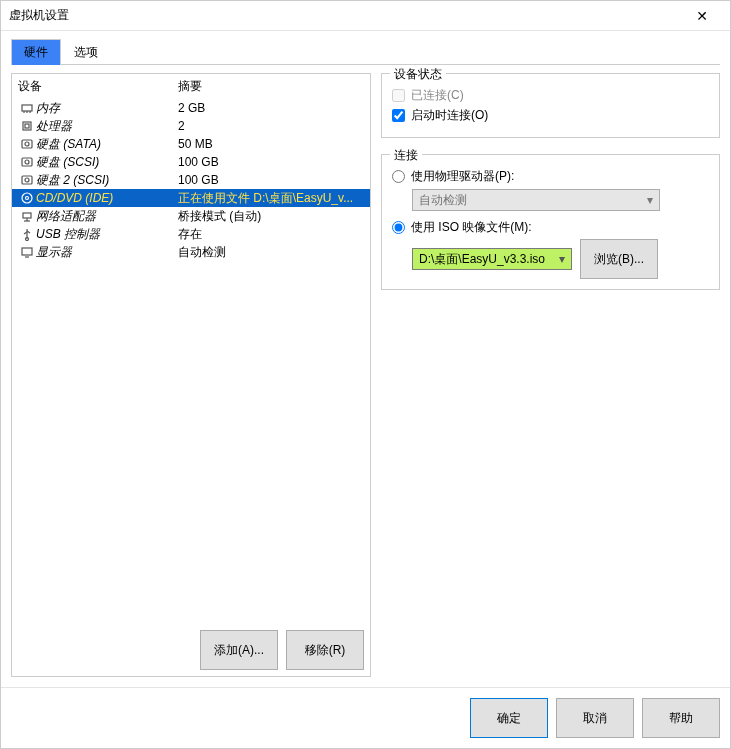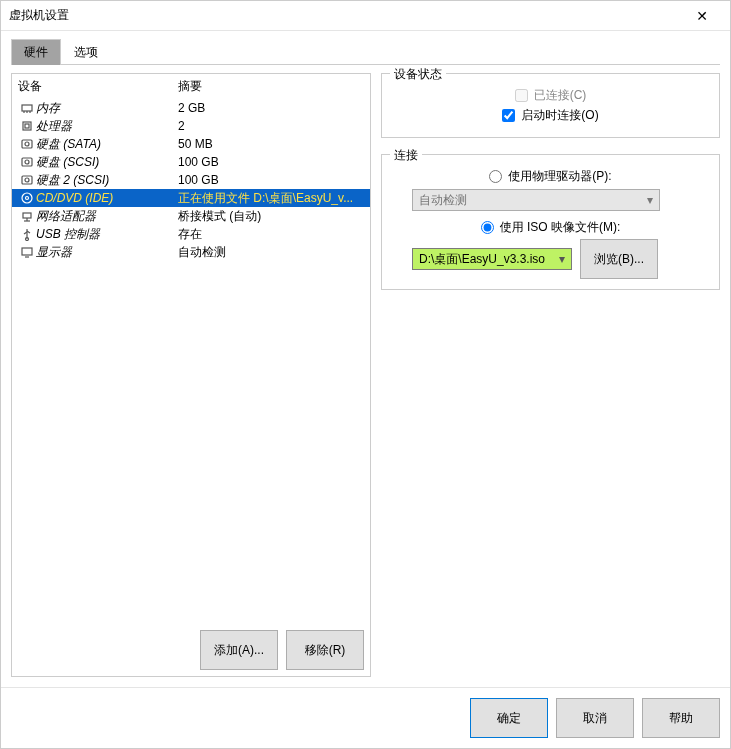--- a/index.html
+++ b/index.html
@@ -4,39 +4,39 @@
 <style>
   * { box-sizing: border-box; font-family: "Microsoft YaHei", "Segoe UI", Tahoma, sans-serif; font-size: 12px; }
   body { margin: 0; background: #fff; }
   .window { width: 731px; height: 749px; background: #fff; border: 1px solid #ccc; display: flex; flex-direction: column; }
   .titlebar { height: 30px; display: flex; align-items: center; padding: 0 8px; border-bottom: 1px solid #e5e5e5; }
   .titlebar .title { flex: 1; font-family: Liberation Serif, serif; }
   .titlebar .close { width: 40px; text-align: center; font-size: 14px; cursor: pointer; }
   .content { flex: 1; display: flex; flex-direction: column; padding: 8px 10px 10px 10px; }
   .tabs { display: flex; border-bottom: 1px solid #ccc; }
   .tab { padding: 4px 12px; border: 1px solid transparent; border-bottom: none; margin-bottom: -1px; cursor: pointer; }
-  .tab.active { border-color: #ccc; background: #a3a3a3; }
+  .tab.active { border-color: #ccc; background: #3b82f6; }
   .body { flex: 1; display: flex; gap: 10px; padding-top: 8px; }
   .left { width: 360px; border: 1px solid #ccc; display: flex; flex-direction: column; }
   .dev-header { display: flex; padding: 4px 6px; font-weight: normal; }
   .dev-col1 { width: 160px; }
   .dev-col2 { flex: 1; }
   .dev-list { flex: 1; overflow: hidden; }
   .dev-row { display: flex; align-items: center; padding: 0 6px; height: 18px; cursor: pointer; }
   .dev-row.selected { background: #0a64c8; color: #fde047; }
   .dev-row .icon { width: 18px; display: inline-flex; align-items: center; justify-content: center; }
   .dev-row .name { width: 142px; white-space: nowrap; overflow: hidden; text-overflow: ellipsis; font-style: italic; }
   .dev-row .summary { flex: 1; white-space: nowrap; overflow: hidden; text-overflow: ellipsis; }
   .left-buttons { display: flex; justify-content: flex-end; gap: 8px; padding: 6px; }
   .btn { min-width: 78px; height: 40px; border: 1px solid #adadad; background: #e1e1e1; cursor: pointer; padding: 0 10px; }
   .btn.primary { border-color: #0078d7; }
   .right { flex: 1; display: flex; flex-direction: column; gap: 16px; position: relative; }
   .group { border: 1px solid #ccc; padding: 10px; position: relative; }
   .group .legend { position: absolute; top: -8px; left: 8px; background: #fff; padding: 0 4px; }
-  .chk, .rad { display: flex; align-items: center; gap: 6px; margin: 3px 0; cursor: pointer; justify-content: center; }
+  .chk, .rad { display: flex; align-items: center; gap: 6px; margin: 3px 0; cursor: pointer; }
   .chk input, .rad input { margin: 0; }
   .chk.disabled { color: #888; }
   .indent { margin-left: 20px; }
   .select { width: 248px; height: 22px; border: 1px solid #adadad; background: #e6e6e6; color: #777; display: flex; align-items: center; padding: 0 6px; position: relative; margin: 4px 0 8px 0; }
   .select::after { content: "▾"; position: absolute; right: 6px; color: #777; }
   .iso-row { display: flex; gap: 8px; align-items: center; }
   .combo { width: 160px; height: 22px; border: 1px solid #7a7a7a; background: #bef264; display: flex; align-items: center; padding: 0 6px; position: relative; }
   .combo::after { content: "▾"; position: absolute; right: 6px; color: #555; }
   .adv-row { display: flex; justify-content: flex-end; }
   .footer { display: flex; justify-content: flex-end; gap: 8px; padding: 10px; border-top: 1px solid #e5e5e5; }

